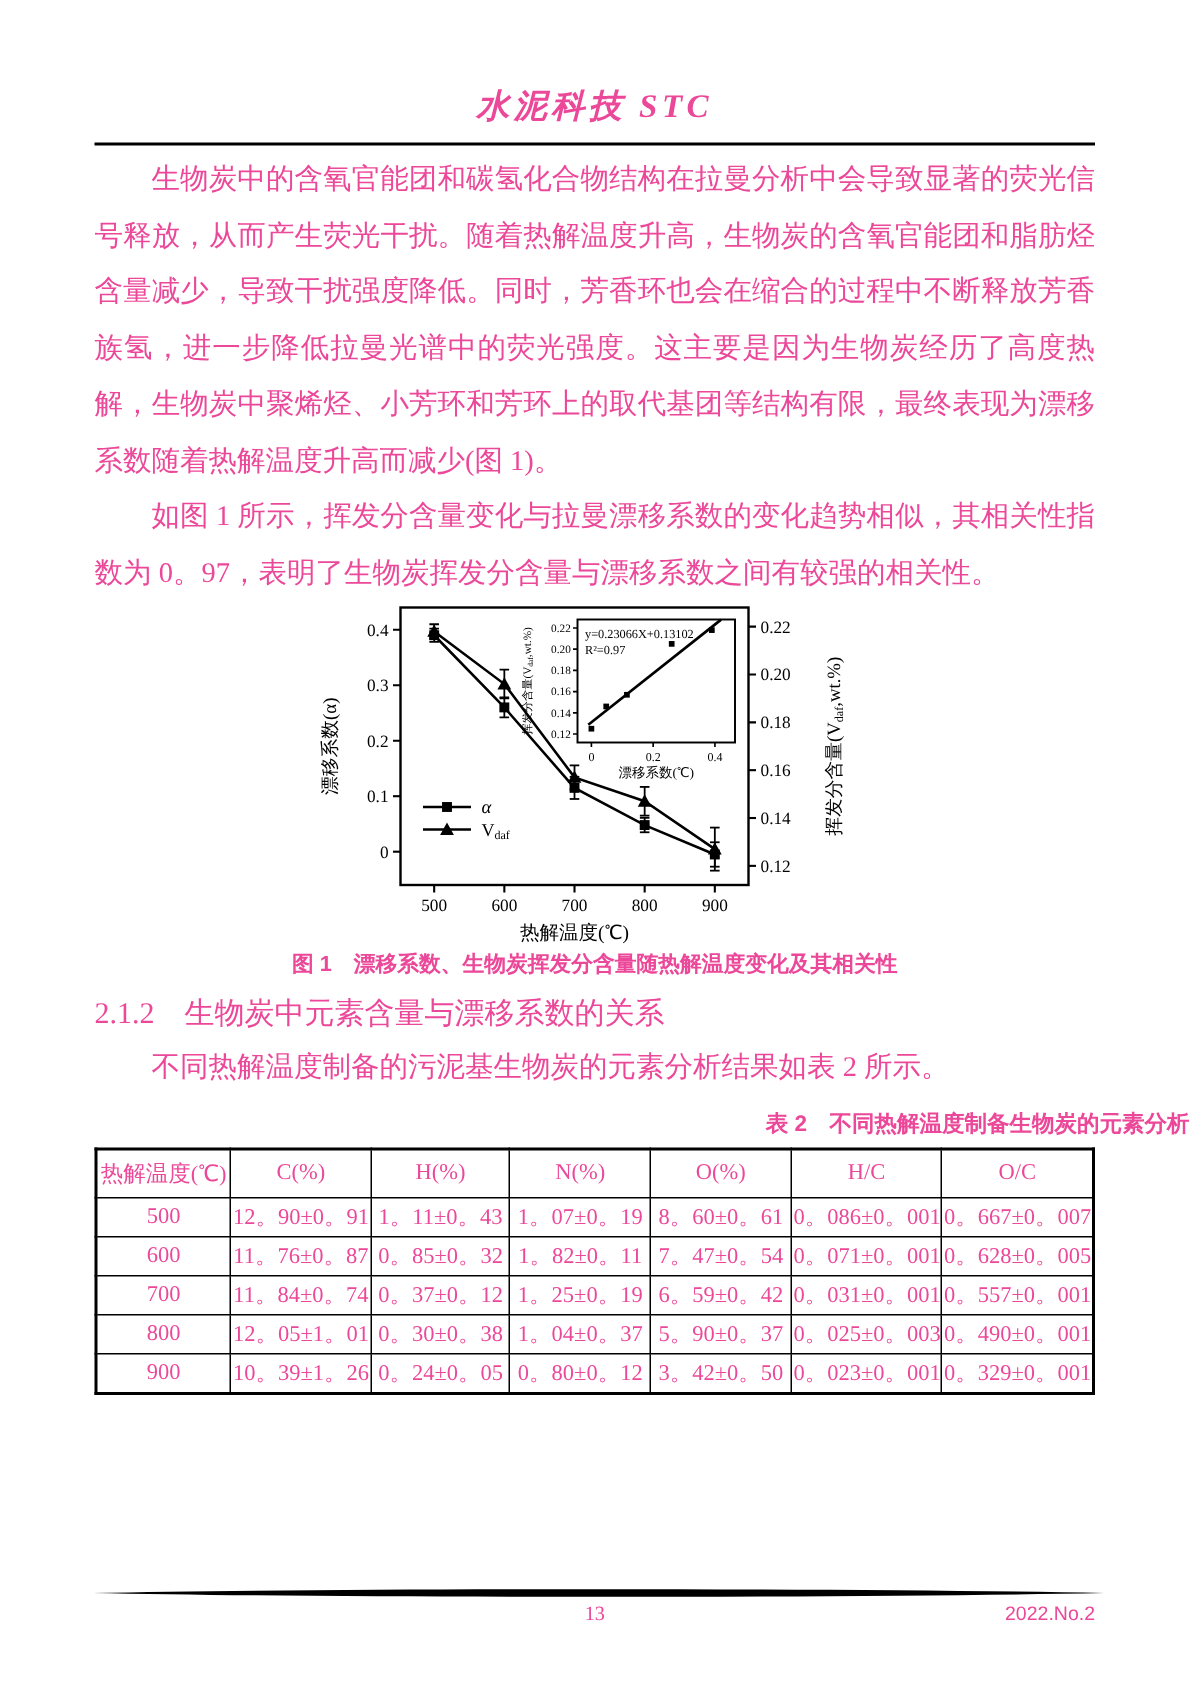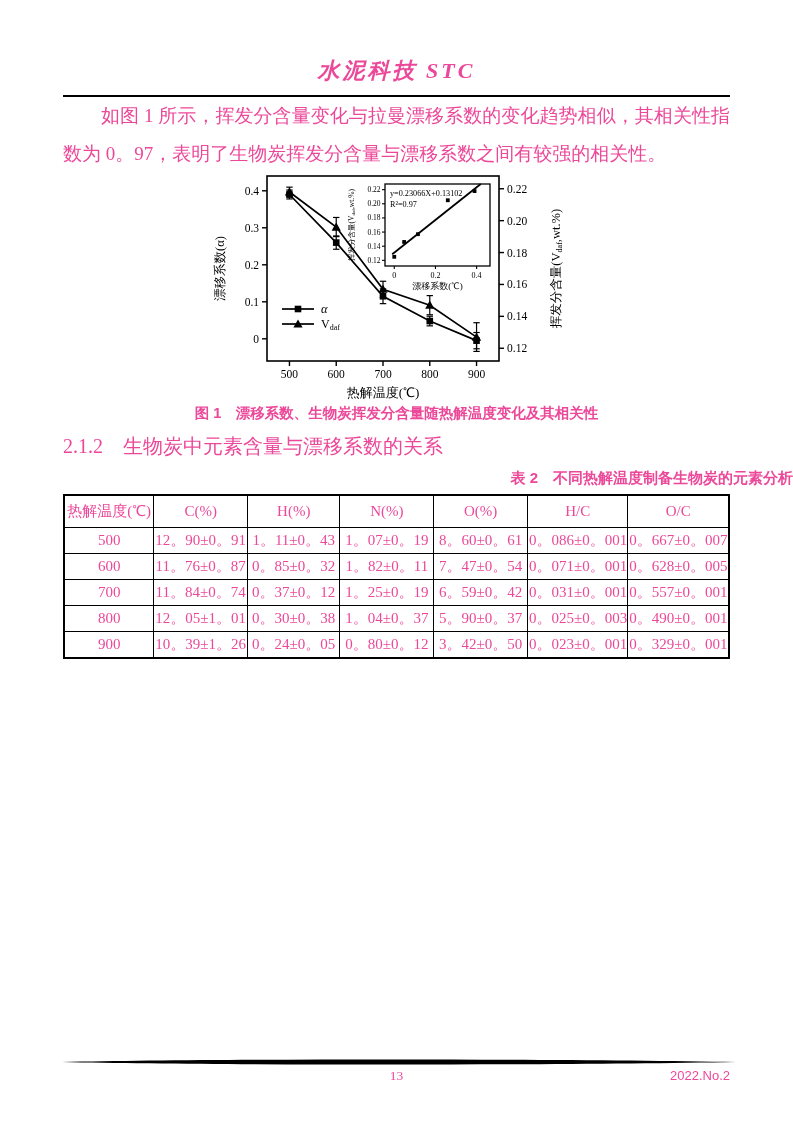--- a/index.html
+++ b/index.html
@@ -30,20 +30,21 @@
   .footer-text .issue{position:absolute;right:0;font-family:Liberation Sans, sans-serif;font-size:13px;}
 </style>
 </head>
 <body>
 
 <div class="page">
 
   <div class="journal-title">水泥科技 STC</div>
   <div class="header-rule"></div>
 
+  <p class="para">生物炭中的含氧官能团和碳氢化合物结构在拉曼分析中会导致显著的荧光信号释放，从而产生荧光干扰。随着热解温度升高，生物炭的含氧官能团和脂肪烃含量减少，导致干扰强度降低。同时，芳香环也会在缩合的过程中不断释放芳香族氢，进一步降低拉曼光谱中的荧光强度。这主要是因为生物炭经历了高度热解，生物炭中聚烯烃、小芳环和芳环上的取代基团等结构有限，最终表现为漂移系数随着热解温度升高而减少(图 1)。</p>
   <p class="para tight">如图 1 所示，挥发分含量变化与拉曼漂移系数的变化趋势相似，其相关性指数为 0。97，表明了生物炭挥发分含量与漂移系数之间有较强的相关性。</p>
 
   <div class="figure-block">
     <svg id="figure-svg" width="430" height="235" viewBox="0 0 430 235">
         <rect x="85" y="10" width="232" height="185" fill="none" stroke="#000" stroke-width="1.6"></rect>
         <g>
           <line x1="107.45161290322581" y1="195" x2="107.45161290322581" y2="200" stroke="#000" stroke-width="1.4"></line>
           <text x="107.45161290322581" y="212" text-anchor="middle" font-size="11.5" font-family="&quot;Liberation Serif&quot;, serif">500</text>
           <line x1="154.22580645161293" y1="195" x2="154.22580645161293" y2="200" stroke="#000" stroke-width="1.4"></line>
           <text x="154.22580645161293" y="212" text-anchor="middle" font-size="11.5" font-family="&quot;Liberation Serif&quot;, serif">600</text>
@@ -166,20 +167,21 @@
           <rect x="263.89411764705886" y="32.35862068965519" width="3.8" height="3.8" fill="#000"></rect>
           <rect x="290.6588235294118" y="23.168965517241382" width="3.8" height="3.8" fill="#000"></rect>
           <text x="208" y="30" font-size="8.2" font-family="&quot;Liberation Serif&quot;, serif">y=0.23066X+0.13102</text>
           <text x="208" y="41" font-size="8.2" font-family="&quot;Liberation Serif&quot;, serif">R²=0.97</text>
         </g>
       </svg>
     <div class="figure-caption">图 1　漂移系数、生物炭挥发分含量随热解温度变化及其相关性</div>
   </div>
 
   <div class="section-heading">2.1.2　生物炭中元素含量与漂移系数的关系</div>
+  <p class="para">不同热解温度制备的污泥基生物炭的元素分析结果如表 2 所示。</p>
 
   <div class="table-caption">表 2　不同热解温度制备生物炭的元素分析</div>
   <table class="elements" id="elements-table">
       <colgroup>
         <col style="width: 13.5%;">
         <col style="width: 14.1%;">
         <col style="width: 13.9%;">
         <col style="width: 14.1%;">
         <col style="width: 14.1%;">
         <col style="width: 15.1%;">

